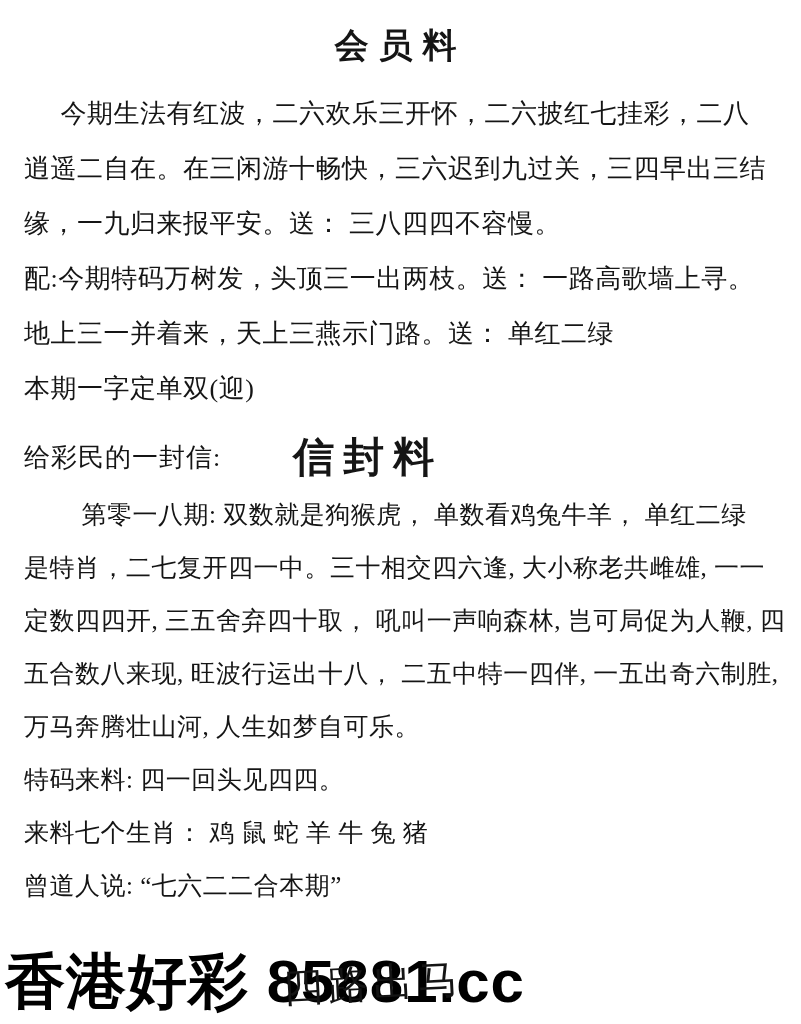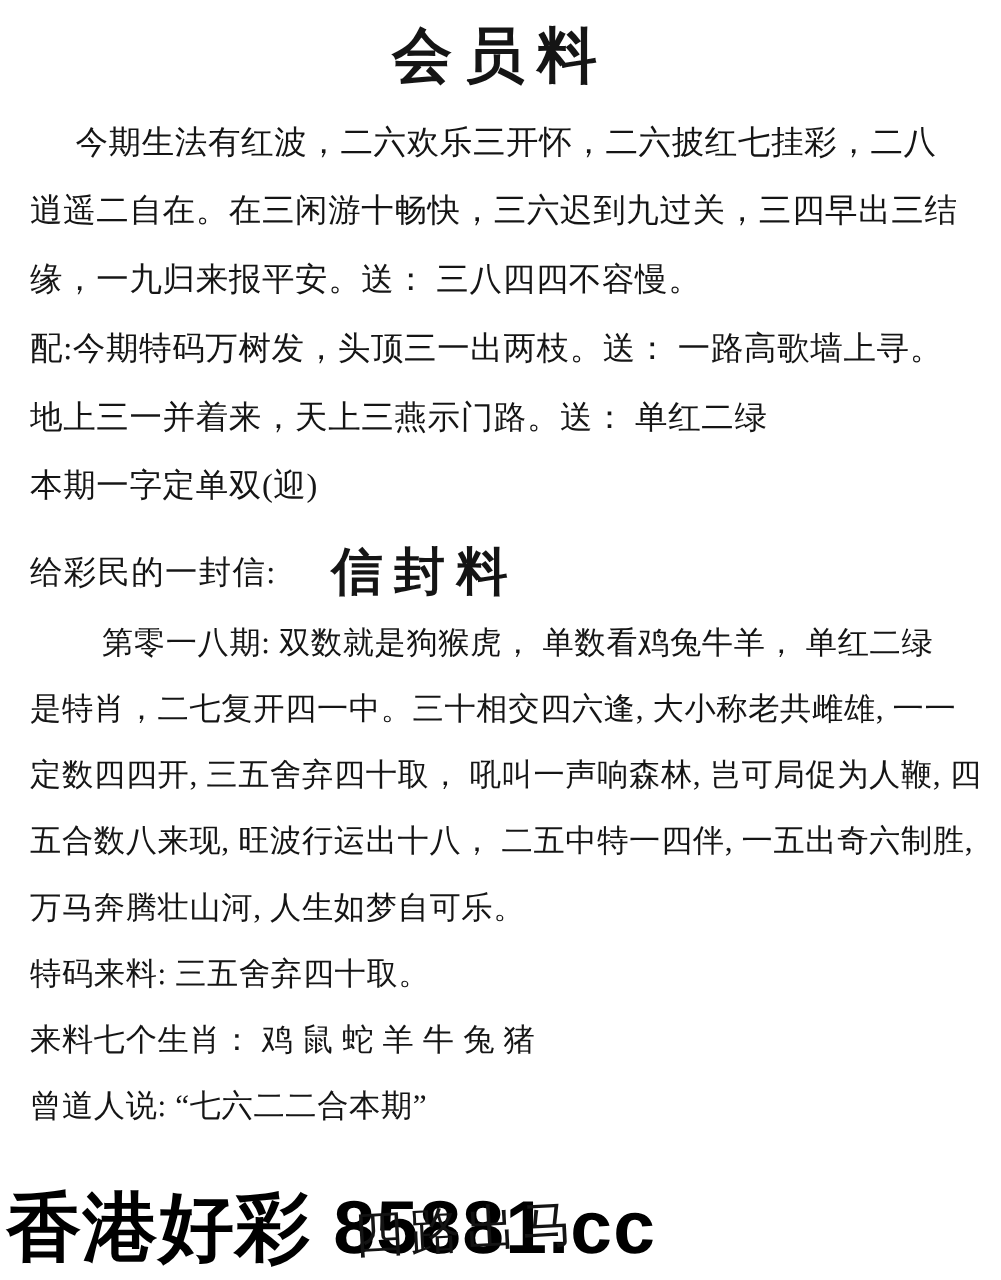--- a/index.html
+++ b/index.html
@@ -13,21 +13,21 @@
   .page {
     position: relative;
     width: 801px; height: 1024px;
     background: #ffffff;
     padding: 12px 24px 0 24px;
   }
   .doc-title {
     height: 74px;
     line-height: 68px;
     text-align: center;
-    font-size: 48px;
+    font-size: 34px;
     font-weight: 700;
     letter-spacing: 10px;
     white-space: nowrap;
   }
   .line {
     font-size: 26px;
     height: 55px;
     line-height: 55px;
     white-space: nowrap;
     letter-spacing: 0.5px;
@@ -37,20 +37,21 @@
     height: 53px;
     line-height: 53px;
   }
   .indent-member { text-indent: 1.4em; }
   .indent-env { text-indent: 2.3em; }
   .heading-row {
     margin-top: 10px;
     height: 62px;
     display: flex;
     align-items: center;
+    gap: 28px;
   }
   .heading-prefix {
     font-size: 26px;
     letter-spacing: 1px;
     white-space: nowrap;
   }
   .heading-big {
     margin-left: 44px;
     font-size: 41px;
     font-weight: 700;
@@ -103,21 +104,21 @@
     <span class="heading-prefix">给彩民的一封信:</span>
     <span class="heading-big">信封料</span>
   </div>
 
   <div>
     <div class="line env-line indent-env">第零一八期: 双数就是狗猴虎， 单数看鸡兔牛羊， 单红二绿</div>
     <div class="line env-line">是特肖，二七复开四一中。三十相交四六逢, 大小称老共雌雄, 一一</div>
     <div class="line env-line">定数四四开, 三五舍弃四十取， 吼叫一声响森林, 岂可局促为人鞭, 四</div>
     <div class="line env-line">五合数八来现, 旺波行运出十八， 二五中特一四伴, 一五出奇六制胜,</div>
     <div class="line env-line">万马奔腾壮山河, 人生如梦自可乐。</div>
-    <div class="line env-line">特码来料: 三五舍弃四十取。</div>
+    <div class="line env-line">特码来料: 四一回头见四四。</div>
     <div class="line env-line">来料七个生肖： 鸡 鼠 蛇 羊 牛 兔 猪</div>
     <div class="line env-line">曾道人说: “七六二二合本期”</div>
   </div>
 
   <div class="bottom-overlay">
     <div class="watermark" style="color: #000000;">香港好彩 85881.cc</div>
     <div class="bottom-script">四路出马</div>
   </div>
 
 </div>

